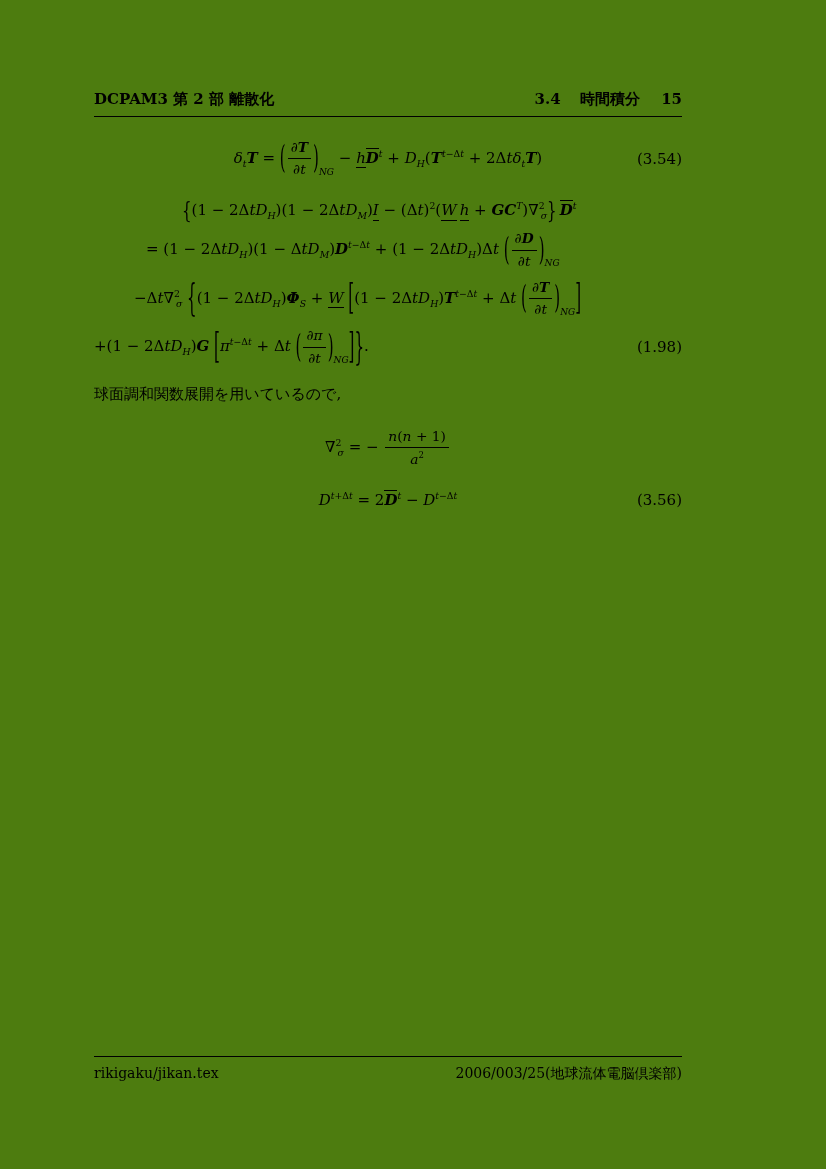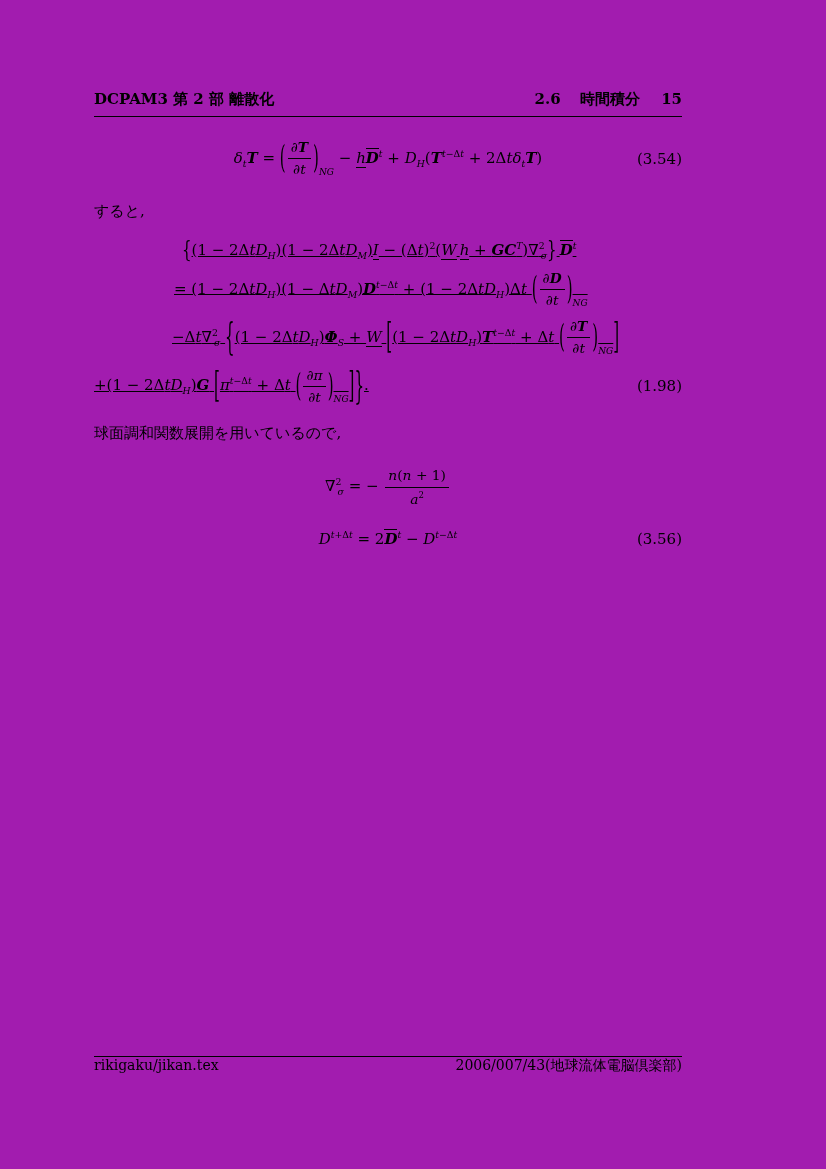--- a/index.html
+++ b/index.html
@@ -1,44 +1,44 @@
 <!DOCTYPE html>
 <html><head>
 <meta charset="utf-8">
 <style>
   html,body{margin:0;padding:0;background:#ffffff;}
   .page{
     position:relative;
     width:826px;height:1169px;
-    background:#a21caf;color:#000;
+    background:#4d7c0f;color:#000;
     font-family:"DejaVu Serif", serif;
     font-size:15px;
     overflow:hidden;
   }
   .content{position:absolute;left:94px;top:90px;width:588px;}
   
   .hdr{display:flex;justify-content:space-between;align-items:baseline;
        font-weight:bold;border-bottom:1.4px solid #000;padding-bottom:7px;}
   .hdr-right span{margin-left:14px;}
   .hdr-right .pn{margin-left:16px;}
   
   .ftr{position:absolute;left:94px;top:1056px;width:588px;
-       border-top:1px solid #000;padding-top:0;
+       border-top:1px solid #000;padding-top:8px;
        display:flex;justify-content:space-between;font-size:14px;}
   
   .para{margin:14px 0 10px 0;line-height:1.55;}
   
   .eqrow{position:relative;margin:22px 0;}
   .eqbody{text-align:center;}
   .eqno{position:absolute;right:0;top:50%;transform:translateY(-50%);}
   .eqgroup{margin:16px 0;}
-  .eqline{margin:9px 0;white-space:nowrap;text-decoration:underline;}
+  .eqline{margin:9px 0;white-space:nowrap;}
   .l1{margin-left:88px;}
-  .l2{margin-left:80px;}
-  .l3{margin-left:78px;}
+  .l2{margin-left:52px;}
+  .l3{margin-left:40px;}
   .l4{position:relative;}
   
   i{font-family:"DejaVu Serif", serif;}
   .bi{font-weight:bold;font-style:italic;}
   .cal{font-style:italic;}
   sup,sub{font-size:0.62em;}
   .frac{display:inline-block;vertical-align:middle;text-align:center;font-size:0.92em;margin:0 2px;line-height:1.25;}
   .num{display:block;border-bottom:1px solid #000;padding:0 3px 2px 3px;}
   .den{display:block;padding-top:2px;}
   .st{display:inline-block;vertical-align:middle;line-height:1;font-style:normal;}
@@ -54,32 +54,31 @@
 </style>
 </head>
 <body>
 
 <div class="page">
   <div class="content">
 
     <div class="hdr">
       <span>DCPAM3 第 2 部 離散化</span>
       <span class="hdr-right">
-        <span>2.6</span>
+        <span>3.4</span>
         <span>時間積分</span>
         <span class="pn">15</span>
       </span>
     </div>
 
     <div class="eqrow">
       <div class="eqbody"><i>δ</i><sub><i>t</i></sub><span class="bi">T</span> = <span class="st bp">(</span><span class="frac"><span class="num">∂<span class="bi">T</span></span><span class="den">∂<i>t</i></span></span><span class="st bp">)</span><sub class="blim"><i>NG</i></sub> − <span class="un"><i>h</i></span><span class="ov"><span class="bi">D</span></span><sup><i>t</i></sup> + <i class="cal">D</i><sub><i>H</i></sub>(<span class="bi">T</span><sup><i>t</i>−Δ<i>t</i></sup> + 2Δ<i>t</i><i>δ</i><sub><i>t</i></sub><span class="bi">T</span>)</div>
       <span class="eqno">(3.54)</span>
     </div>
 
-    <div class="para">すると,</div>
 
     <div class="eqgroup">
       <div class="eqline l1"><span class="st bb">{</span>(1 − 2Δ<i>t</i><i class="cal">D</i><sub><i>H</i></sub>)(1 − 2Δ<i>t</i><i class="cal">D</i><sub><i>M</i></sub>)<span class="un"><i>I</i></span> − (Δ<i>t</i>)<sup>2</sup>(<span class="un"><i>W</i></span> <span class="un"><i>h</i></span> + <span class="bi">GC</span><sup><i>T</i></sup>)∇<sup>2</sup><sub class="tuck"><i>σ</i></sub><span class="st bb">}</span> <span class="ov"><span class="bi">D</span></span><sup><i>t</i></sup></div>
       <div class="eqline l2">= (1 − 2Δ<i>t</i><i class="cal">D</i><sub><i>H</i></sub>)(1 − Δ<i>t</i><i class="cal">D</i><sub><i>M</i></sub>)<span class="bi">D</span><sup><i>t</i>−Δ<i>t</i></sup> + (1 − 2Δ<i>t</i><i class="cal">D</i><sub><i>H</i></sub>)Δ<i>t</i> <span class="st bp">(</span><span class="frac"><span class="num">∂<span class="bi">D</span></span><span class="den">∂<i>t</i></span></span><span class="st bp">)</span><sub class="blim"><i>NG</i></sub></div>
       <div class="eqline l3">−Δ<i>t</i>∇<sup>2</sup><sub class="tuck"><i>σ</i></sub> <span class="st hb">{</span>(1 − 2Δ<i>t</i><i class="cal">D</i><sub><i>H</i></sub>)<span class="bi">Φ</span><sub><i>S</i></sub> + <span class="un"><i>W</i></span> <span class="st bk">[</span>(1 − 2Δ<i>t</i><i class="cal">D</i><sub><i>H</i></sub>)<span class="bi">T</span><sup><i>t</i>−Δ<i>t</i></sup> + Δ<i>t</i> <span class="st bp">(</span><span class="frac"><span class="num">∂<span class="bi">T</span></span><span class="den">∂<i>t</i></span></span><span class="st bp">)</span><sub class="blim"><i>NG</i></sub><span class="st bk">]</span></div>
       <div class="eqline l4">
         <span>+(1 − 2Δ<i>t</i><i class="cal">D</i><sub><i>H</i></sub>)<span class="bi">G</span> <span class="st bk">[</span><i>π</i><sup><i>t</i>−Δ<i>t</i></sup> + Δ<i>t</i> <span class="st bp">(</span><span class="frac"><span class="num">∂<i>π</i></span><span class="den">∂<i>t</i></span></span><span class="st bp">)</span><sub class="blim"><i>NG</i></sub><span class="st bk">]</span><span class="st hb">}</span>.</span>
         <span class="eqno">(1.98)</span>
       </div>
     </div>
@@ -94,15 +93,15 @@
     <div class="eqrow">
       <div class="eqbody"><i>D</i><sup><i>t</i>+Δ<i>t</i></sup> = 2<span class="ov"><span class="bi">D</span></span><sup><i>t</i></sup> − <i>D</i><sup><i>t</i>−Δ<i>t</i></sup></div>
       <span class="eqno">(3.56)</span>
     </div>
 
 
   </div>
 
   <div class="ftr">
     <span>rikigaku/jikan.tex</span>
-    <span>2006/007/43(地球流体電脳倶楽部)</span>
+    <span>2006/003/25(地球流体電脳倶楽部)</span>
   </div>
 </div>
 
 </body></html>

